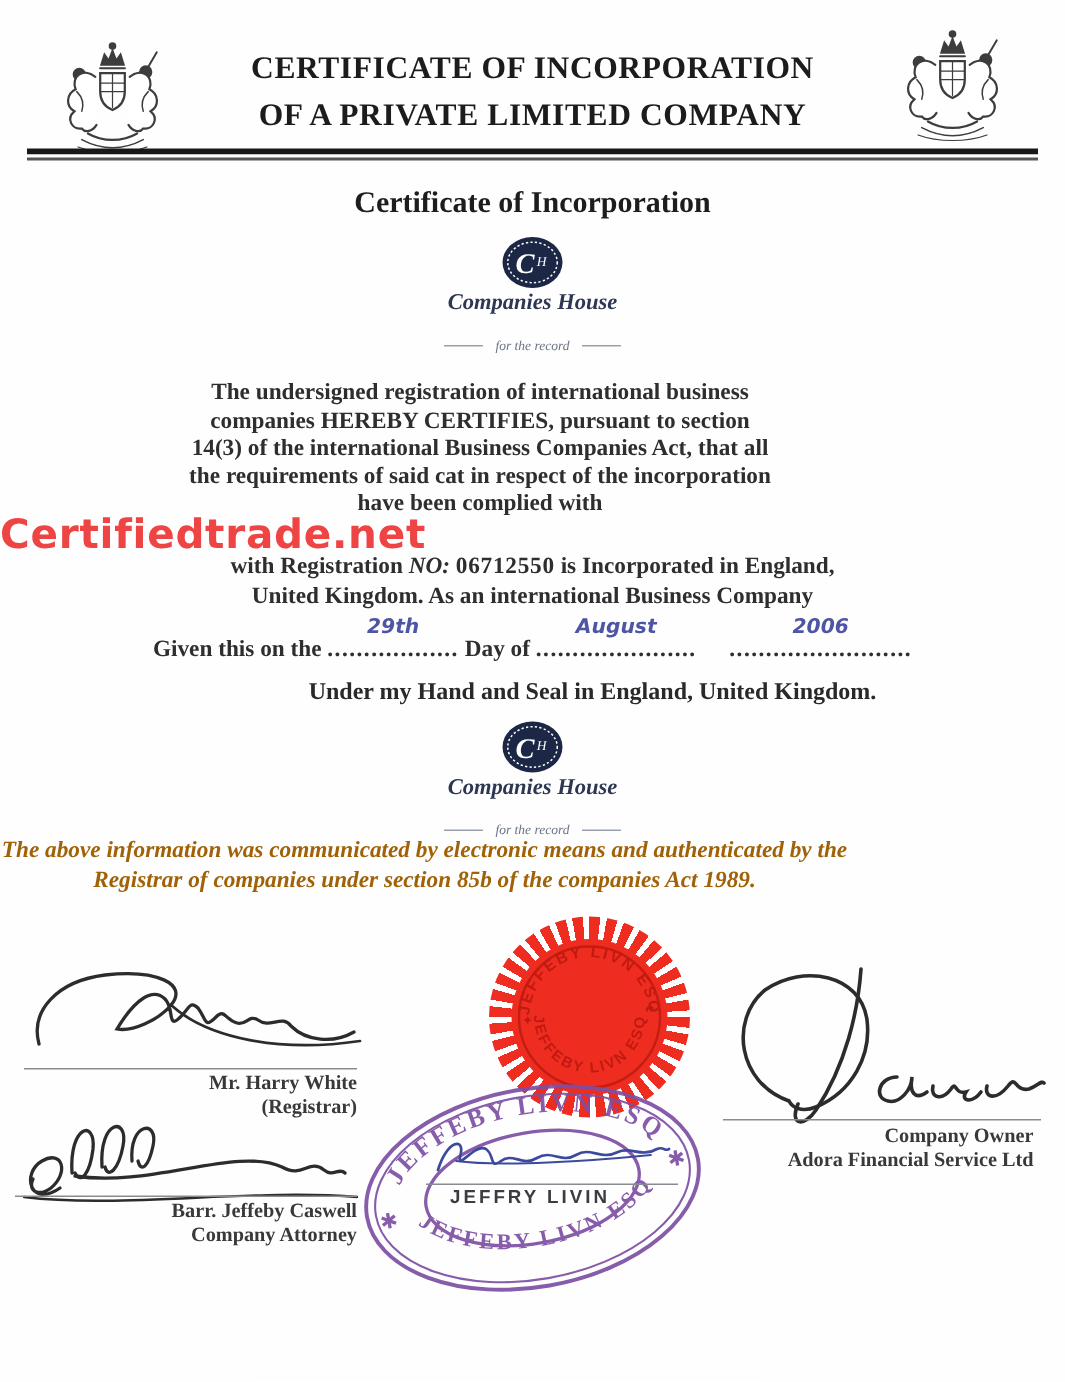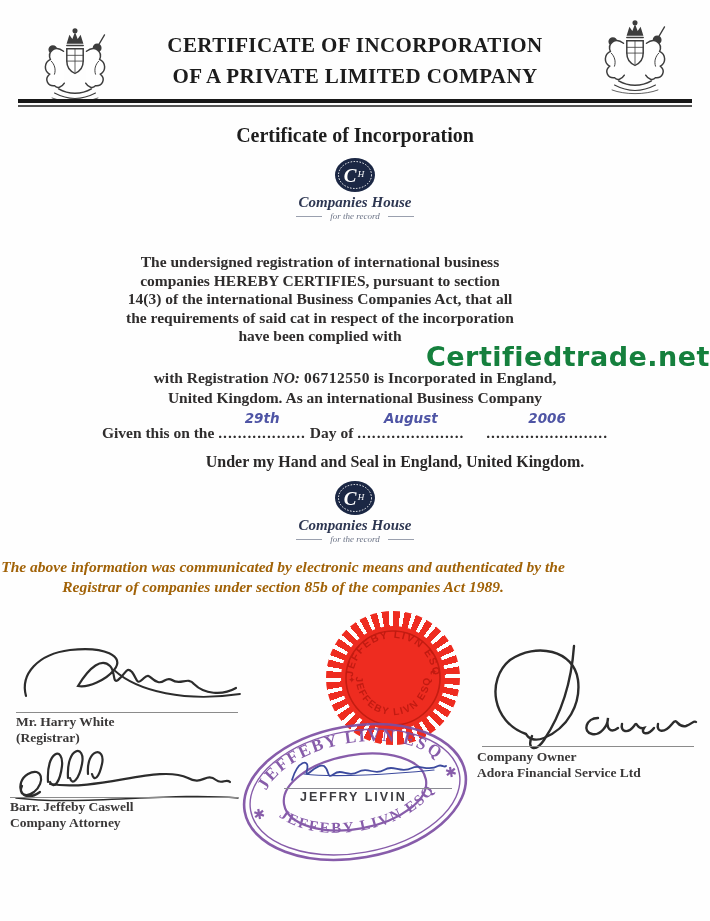--- a/index.html
+++ b/index.html
@@ -21,46 +21,46 @@
   .divider .b2{height:2px;background:#fdfdfd;}
   .divider .b3{height:2px;background:#555;}
 
   
   .cert-title{left:0;top:124px;width:710px;font-weight:bold;font-size:20px;color:#1d1d1d;}
 
   
   .ch-logo{width:710px;}
   .ch-logo .oval{display:block;margin:0 auto;}
   .ch-name{font-style:italic;font-size:15px;color:#2e3752;font-weight:bold;margin-top:1px;}
-  .ch-tag{font-style:italic;font-size:9px;color:#6b7386;margin-top:0;}
+  .ch-tag{font-style:italic;font-size:9px;color:#6b7386;margin-top:14px;}
   .ch-tag .dash{display:inline-block;width:26px;height:1px;background:#9aa0ae;vertical-align:middle;margin:0 8px;}
 
   
   .body-par{left:0;top:253px;width:640px;font-weight:bold;font-size:15.5px;line-height:18.5px;color:#2f2d2d;}
-  .watermark{left:0;top:341px;width:710px;text-align:right;
+  .watermark{left:0;top:341px;width:710px;text-align:left;
     font-family:"DejaVu Sans","Liberation Sans",sans-serif;
-    font-weight:bold;font-size:27px;color:#15803d;letter-spacing:.5px;}
+    font-weight:bold;font-size:27px;color:#ef4444;letter-spacing:.5px;}
   .reg-par{left:0;top:368px;width:710px;font-weight:bold;font-size:15.5px;line-height:19.5px;color:#2f2d2d;}
   .reg-par .nolabel{font-style:italic;}
   .reg-par .regnum{letter-spacing:.5px;}
 
   .date-line{left:0;top:424px;width:710px;font-weight:bold;font-size:15.5px;color:#2f2d2d;white-space:nowrap;}
   .dotfield{position:relative;display:inline-block;letter-spacing:1px;}
   .hand{position:absolute;left:50%;transform:translateX(-50%);top:-14px;
     font-family:"DejaVu Sans","Liberation Sans",sans-serif;
     font-style:italic;font-weight:bold;font-size:13.5px;color:#4f55a5;white-space:nowrap;letter-spacing:0;}
   .gap{display:inline-block;width:14px;}
 
   .seal-line{left:0;top:453px;width:710px;font-weight:bold;font-size:16px;color:#2a2828;padding-left:40px;}
 
   .statement{left:0;top:557px;width:566px;font-style:italic;font-weight:bold;
     font-size:15.5px;line-height:20px;color:#a16207;}
 
   
-  .sig-name{font-weight:bold;font-size:13.5px;color:#3a3838;line-height:16px;text-align:left;}
+  .sig-name{font-weight:bold;font-size:13.5px;color:#3a3838;line-height:16px;text-align:right;}
   .sig-rule{border-top:1.5px solid #8b8b8b;}
 
   
   .seal-red{left:326px;top:611px;width:134px;height:134px;border-radius:50%;
     background:repeating-conic-gradient(#ee2418 0deg 6.2deg, rgba(238,36,24,0) 6.2deg 10deg);
     opacity:.96;}
   .seal-red::before{content:"";position:absolute;inset:15px;background:#ee2418;border-radius:50%;}
   .seal-red svg{position:absolute;inset:0;}
 
   

